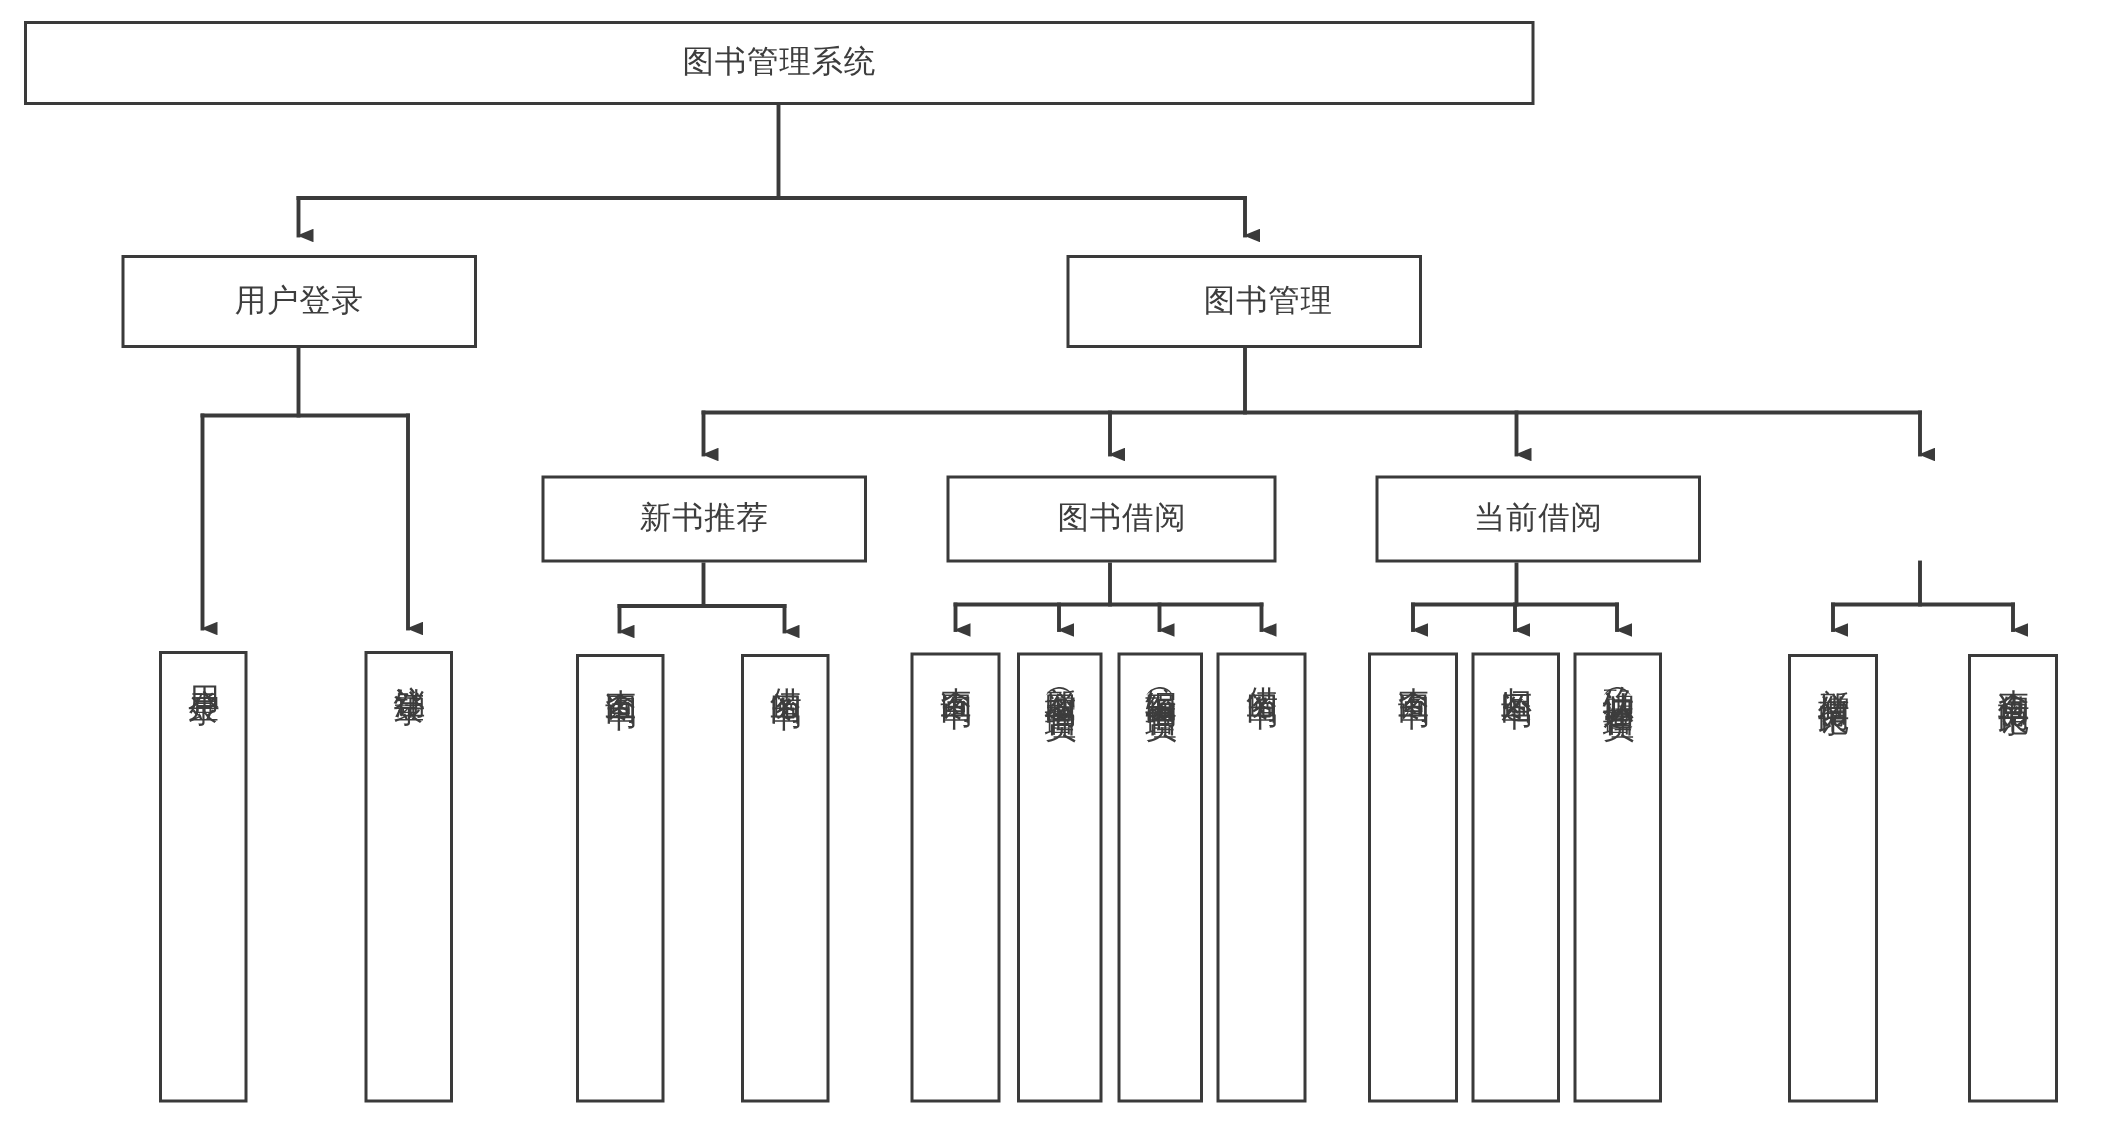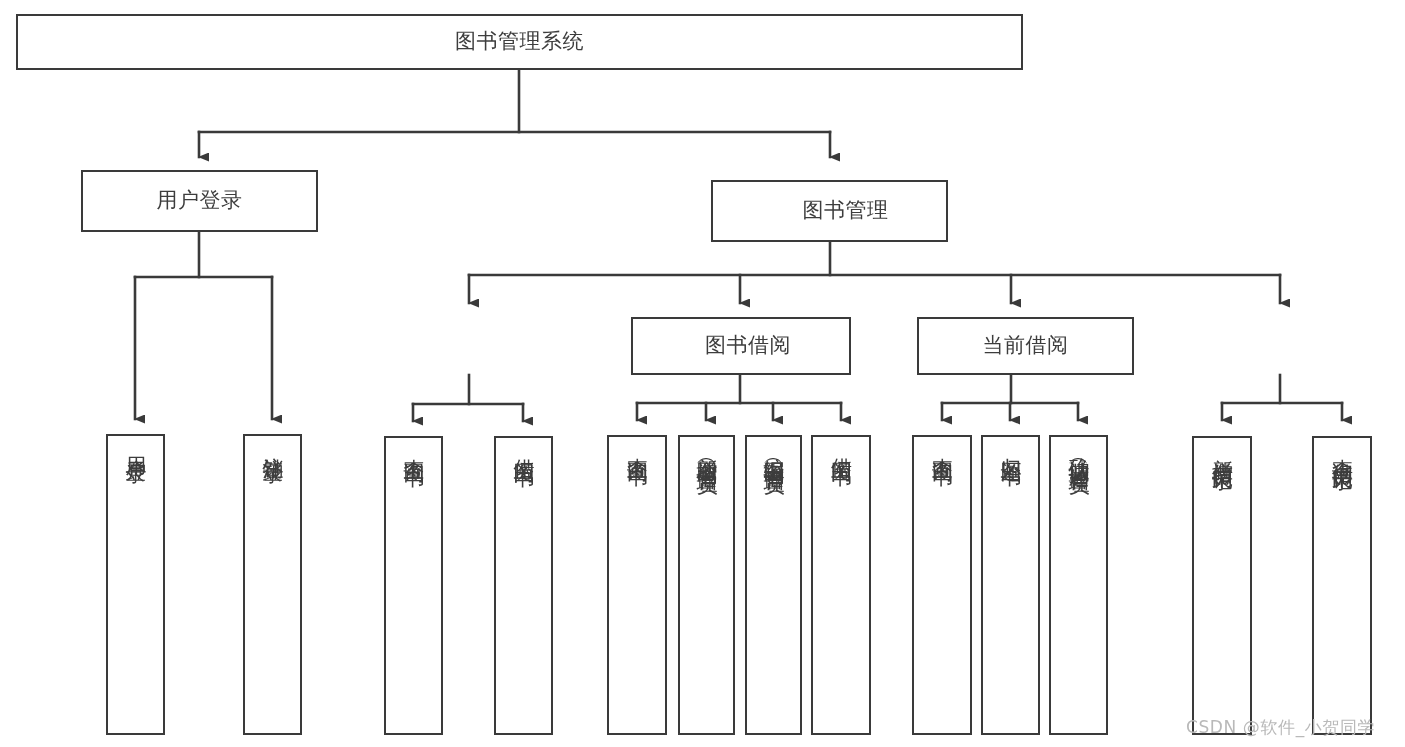--- a/index.html
+++ b/index.html
@@ -127,24 +127,27 @@
   </svg>
 
   <div class="node-box node-horizontal" style="left:16px; top:14px; width:1007px; height:56px;">
     <span class="node-label">图书管理系统</span>
   </div>
 
   <div class="node-box node-horizontal" style="left:81px; top:170px; width:237px; height:62px;">
     <span class="node-label">用户登录</span>
   </div>
 
-  <div class="node-box node-horizontal" style="left:711px; top:180px; width:237px; height:62px;padding-left:32px;">
+  <div class="node-box node-horizontal" style="left:711px; top:170px; width:237px; height:62px;padding-left:32px;">
     <span class="node-label">图书管理</span>
   </div>
 
+  <div class="node-box node-horizontal" style="left:361px; top:317px; width:217px; height:58px;">
+    <span class="node-label">新书推荐</span>
+  </div>
 
   <div class="node-box node-horizontal" style="left:631px; top:317px; width:220px; height:58px;padding-left:14px;">
     <span class="node-label">图书借阅</span>
   </div>
 
   <div class="node-box node-horizontal" style="left:903px; top:317px; width:217px; height:58px;margin-left:14px;">
     <span class="node-label">当前借阅</span>
   </div>
 
 
@@ -193,15 +196,14 @@
   </div>
 
   <div class="node-box node-vertical" style="left:1192px; top:436px; width:60px; height:299px;">
     <span class="node-label">新增借阅记录</span>
   </div>
 
   <div class="node-box node-vertical" style="left:1312px; top:436px; width:60px; height:299px;">
     <span class="node-label">查询借阅记录</span>
   </div>
 
-  <div id="watermark">CSDN @软件_小贺同学</div>
 
 </div>
 
 </body></html>

